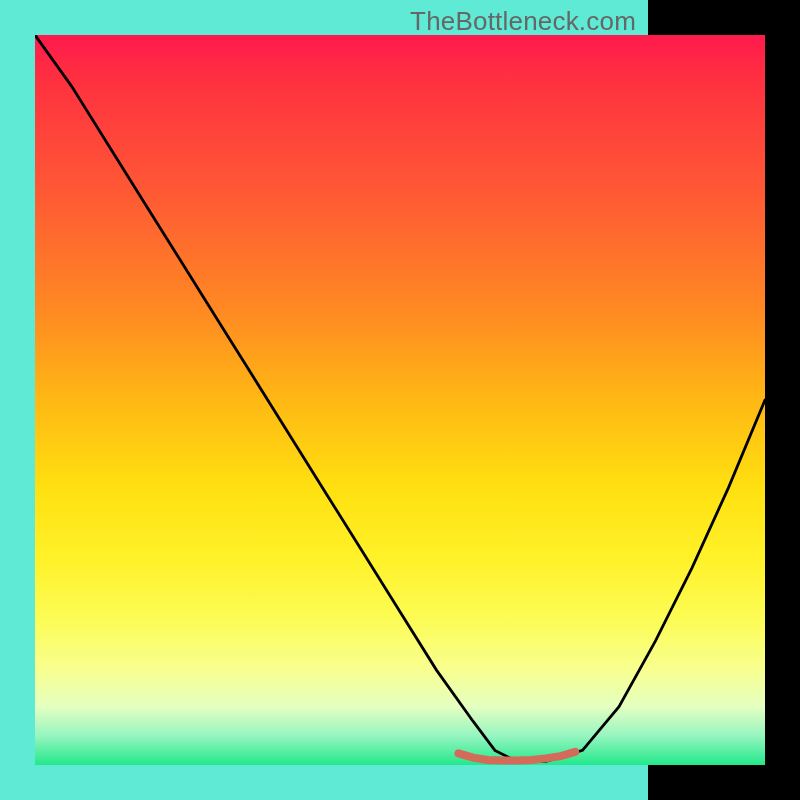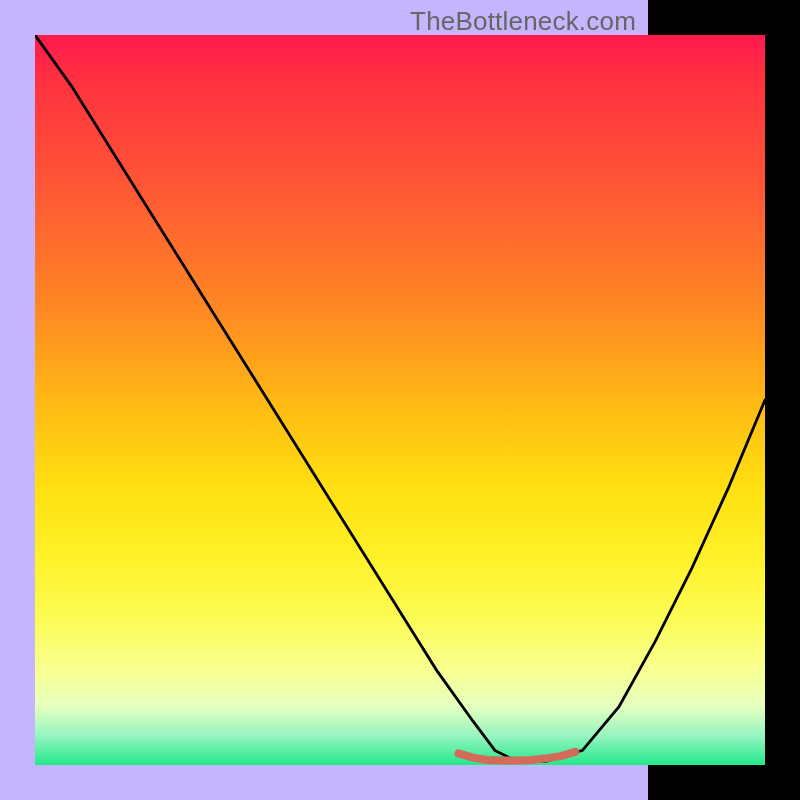--- a/index.html
+++ b/index.html
@@ -8,21 +8,21 @@
     width: 800px;
     height: 800px;
     background: #000;
     overflow: hidden;
     font-family: Arial, Helvetica, sans-serif;
   }
   .frame {
     position: relative;
     width: 648px;
     height: 800px;
-    background: #c4b5fd;
+    background: #5eead4;
   }
   .watermark {
     position: absolute;
     top: 6px;
     right: 12px;
     color: #666;
     font-size: 26px;
     font-weight: 500;
     letter-spacing: 0.2px;
     z-index: 20;

